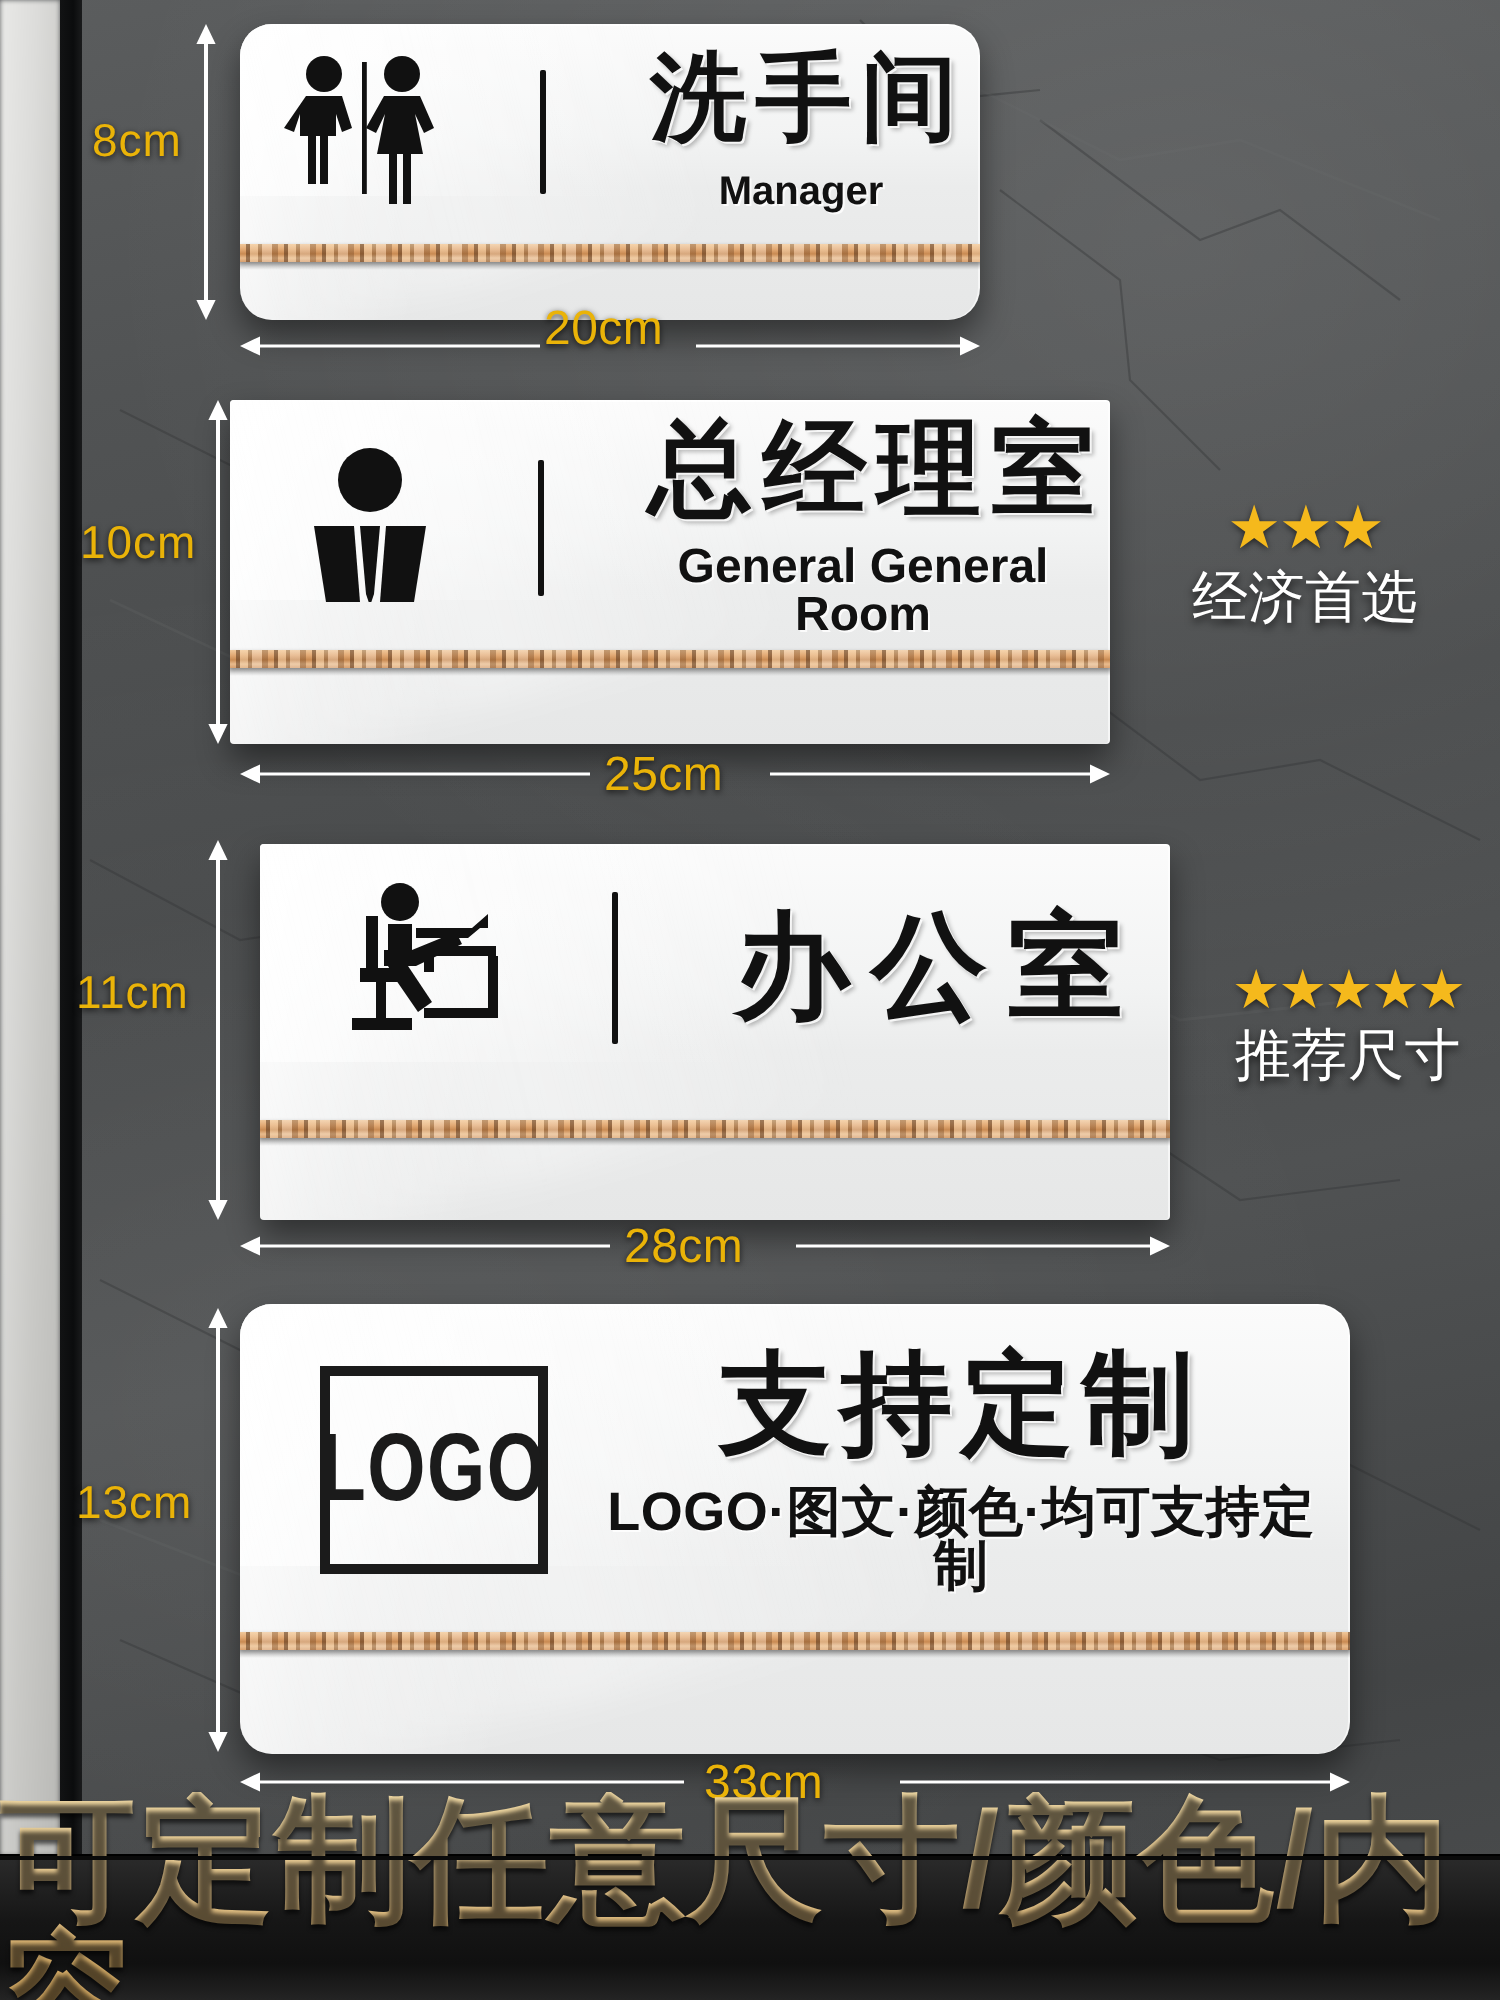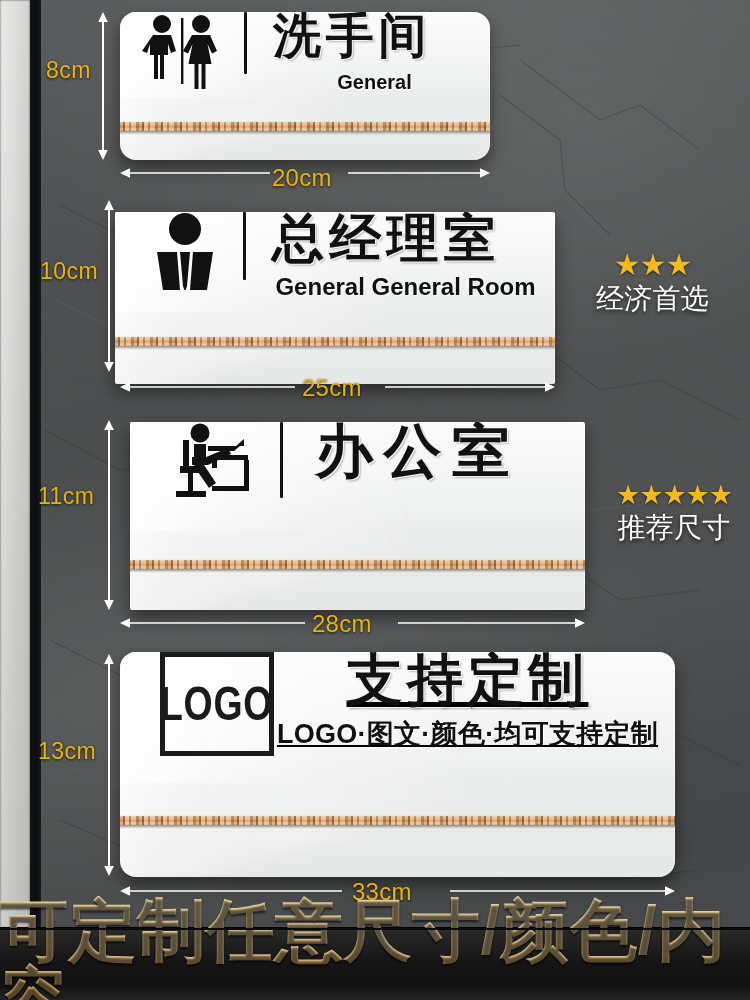--- a/index.html
+++ b/index.html
@@ -48,21 +48,21 @@
     position:absolute;left:0;right:0;top:0;height:58%;
     background:linear-gradient(100deg,rgba(255,255,255,.85) 0%,rgba(255,255,255,.30) 22%,rgba(255,255,255,.04) 46%,rgba(255,255,255,0) 70%);
     pointer-events:none;
   }
   .gloss2{
     position:absolute;left:-10%;top:-30%;width:70%;height:120%;
     transform:rotate(-14deg);
     background:linear-gradient(90deg,rgba(255,255,255,0),rgba(255,255,255,.35),rgba(255,255,255,0));
     filter:blur(8px);pointer-events:none;
   }
-  .face{position:absolute;left:0;right:0;top:0;display:flex;align-items:flex-start;}
+  .face{position:absolute;left:0;right:0;top:0;display:flex;align-items:center;gap:26px;}
 
   
   .stripe{position:absolute;left:0;right:0;height:9px;
     background:
       repeating-linear-gradient(90deg,
         rgba(0,0,0,.00) 0px, rgba(0,0,0,.00) 3px,
         rgba(60,30,10,.45) 3px, rgba(60,30,10,.45) 5px,
         rgba(255,235,205,.35) 5px, rgba(255,235,205,.35) 9px,
         rgba(0,0,0,.18) 9px, rgba(0,0,0,.18) 11px,
         rgba(255,255,255,.25) 11px, rgba(255,255,255,.25) 16px,
@@ -157,21 +157,21 @@
             <path d="M11 24 h18 l5 16 -5 2 -3 -9 v11 h-4 v24 h-4 V44 h-2 v24 h-4 V44 h-4 V33 l-3 9 -5 -2 z" transform="translate(0,-1)"></path>
             <circle cx="59" cy="12" r="9"></circle>
             <path d="M50 24 h18 l7 16 -5 2.5 -4.5 -9.5 4 20 h-6 v25 h-4 V53 h-3 v25 h-4 V53 h-6 l4 -20 -4.5 9.5 -5 -2.5 z" transform="translate(0,-1)"></path>
             <rect x="39" y="6" width="2.4" height="66"></rect>
           </g>
         </svg>
       </div>
       <div class="divider" style="height:62px;margin:0 26px 0 16px;"></div>
       <div style="flex:1;">
         <div class="cn" style="font-size:48px;">洗手间</div>
-        <div class="en" style="font-size:20px;margin-top:12px;text-align:center;padding-right:14px;">General</div>
+        <div class="en" style="font-size:20px;margin-top:12px;text-align:center;padding-right:14px;">Manager</div>
       </div>
     </div>
     <div class="stripe" style="top:110px;"></div>
     <div class="stripe-shadow" style="top:119px;"></div>
   </div>
 
   <div class="dim" style="left:96px;top:12px;">
     <svg width="14" height="148">
       <line x1="7" y1="4" x2="7" y2="144" stroke="#fff" stroke-width="2"></line>
       <polygon points="7,0 2.2,10 11.8,10" fill="#fff"></polygon>
@@ -181,23 +181,23 @@
   <div class="dim-label vlabel" style="left:46px;top:57px;">8cm</div>
 
   <div class="dim" style="left:120px;top:166px;">
     <svg width="370" height="14">
       <line x1="4" y1="7" x2="150" y2="7" stroke="#fff" stroke-width="1.6"></line>
       <line x1="228" y1="7" x2="366" y2="7" stroke="#fff" stroke-width="1.6"></line>
       <polygon points="0,7 10,2.2 10,11.8" fill="#fff"></polygon>
       <polygon points="370,7 360,2.2 360,11.8" fill="#fff"></polygon>
     </svg>
   </div>
-  <div class="dim-label hlabel" style="left:272px;top:164px;">20cm</div>
-
-  <div class="plate square" style="left:115px;top:200px;width:440px;height:172px;margin-top:12px;">
+  <div class="dim-label hlabel" style="left:272px;top:151px;">20cm</div>
+
+  <div class="plate square" style="left:115px;top:200px;width:440px;height:172px;">
     <div class="gloss"></div>
     <div class="gloss2"></div>
     <div class="face" style="top:0;height:128px;padding-left:34px;">
       <div style="width:72px;">
         <svg width="72" height="78" viewBox="0 0 72 78">
           <g fill="#111">
             <circle cx="36" cy="17" r="16"></circle>
             <path d="M8 40 h20 l3 38 H14 z"></path>
             <path d="M44 40 h20 l-6 38 H41 z"></path>
             <path d="M31 40 h10 l-3 34 -2 6 -2 -6 z"></path>
@@ -294,21 +294,21 @@
     <div class="rating-text">推荐尺寸</div>
   </div>
 
   <div class="plate round" style="left:120px;top:652px;width:555px;height:225px;">
     <div class="gloss"></div>
     <div class="gloss2"></div>
     <div class="face" style="top:0;height:166px;padding-left:40px;">
       <div class="logo-box" style="width:104px;height:94px;">
         <span class="logo-text" style="font-size:48px;">LOGO</span>
       </div>
-      <div style="flex:1;text-align:center;padding-right:14px;text-decoration:underline;">
+      <div style="flex:1;text-align:center;padding-right:14px;">
         <div class="cn" style="font-size:56px;letter-spacing:.08em;">支持定制</div>
         <div class="en" style="font-size:27px;margin-top:13px;letter-spacing:.01em;">LOGO·图文·颜色·均可支持定制</div>
       </div>
     </div>
     <div class="stripe" style="top:164px;"></div>
     <div class="stripe-shadow" style="top:173px;"></div>
   </div>
 
   <div class="dim" style="left:102px;top:654px;">
     <svg width="14" height="222">

